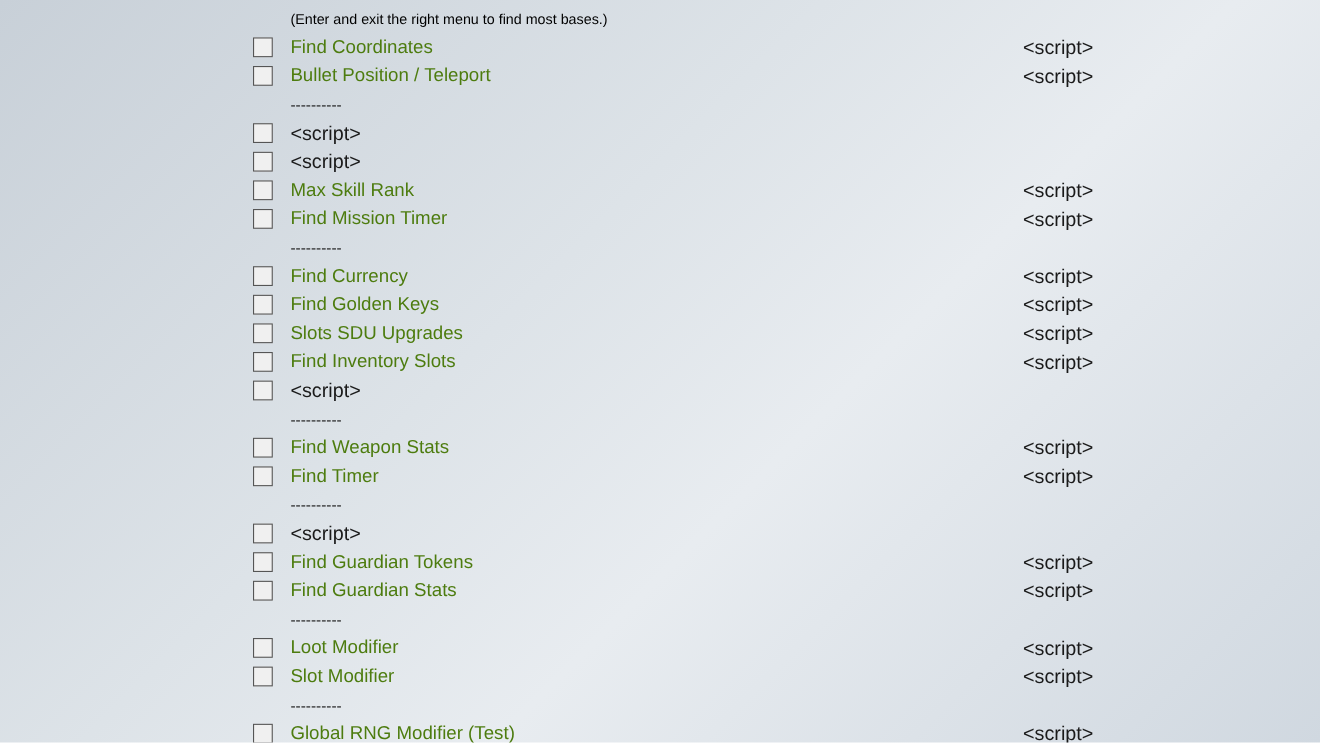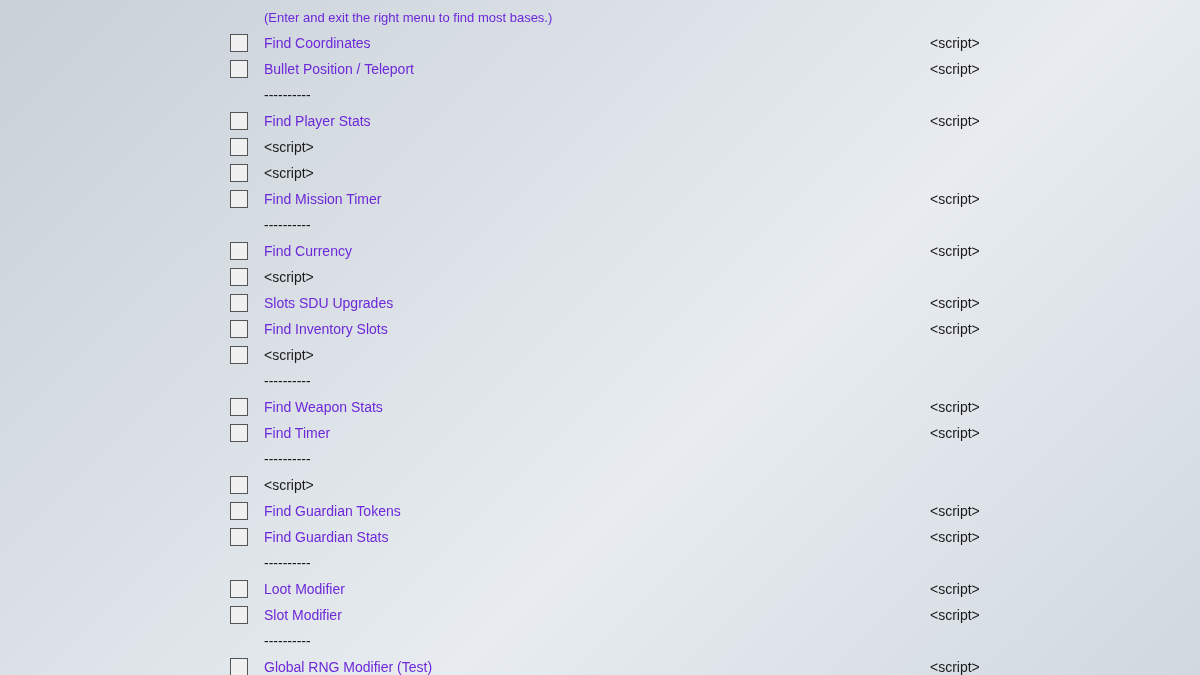--- a/index.html
+++ b/index.html
@@ -44,26 +44,26 @@
       height: 18px;
       border: 1.5px solid #555;
       background: #f0f0f0;
       margin-right: 16px;
       flex-shrink: 0;
       cursor: pointer;
     }
 
     .list-item .label {
       flex: 1;
-      font-size: 14px;
-      color: #6d28d9;
+      font-size: 17px;
+      color: #4d7c0f;
     }
 
     .list-item .script-tag {
-      font-size: 14px;
+      font-size: 18px;
       color: #1a1a1a;
       width: 80px;
       text-align: left;
     }
 
     .separator {
       display: flex;
       align-items: center;
       height: 26px;
       padding-left: 34px;
@@ -76,21 +76,21 @@
 
     .note-row {
       display: flex;
       align-items: center;
       height: 26px;
       padding-left: 34px;
     }
 
     .note-text {
       font-size: 13px;
-      color: #6d28d9;
+      color: #000000;
     }
   </style>
 </head>
 <body>
 
 <div class="main-container">
   <div class="list-area">
 
     <div class="note-row">
       <span class="note-text">(Enter and exit the right menu to find most bases.)</span>
@@ -105,46 +105,47 @@
         <div class="list-item">
           <div class="checkbox"></div>
           <span class="label">Bullet Position / Teleport</span>
           <span class="script-tag">&lt;script&gt;</span>
         </div>
         <div class="separator">
           <span class="sep-text">----------</span>
         </div>
         <div class="list-item">
           <div class="checkbox"></div>
-          <span class="label">Find Player Stats</span>
-          <span class="script-tag">&lt;script&gt;</span>
-        </div>
-        <div class="list-item">
-          <div class="checkbox"></div>
-          <span class="script-tag">&lt;script&gt;</span>
-        </div>
-        <div class="list-item">
-          <div class="checkbox"></div>
+          <span class="script-tag">&lt;script&gt;</span>
+        </div>
+        <div class="list-item">
+          <div class="checkbox"></div>
+          <span class="script-tag">&lt;script&gt;</span>
+        </div>
+        <div class="list-item">
+          <div class="checkbox"></div>
+          <span class="label">Max Skill Rank</span>
           <span class="script-tag">&lt;script&gt;</span>
         </div>
         <div class="list-item">
           <div class="checkbox"></div>
           <span class="label">Find Mission Timer</span>
           <span class="script-tag">&lt;script&gt;</span>
         </div>
         <div class="separator">
           <span class="sep-text">----------</span>
         </div>
         <div class="list-item">
           <div class="checkbox"></div>
           <span class="label">Find Currency</span>
           <span class="script-tag">&lt;script&gt;</span>
         </div>
         <div class="list-item">
           <div class="checkbox"></div>
+          <span class="label">Find Golden Keys</span>
           <span class="script-tag">&lt;script&gt;</span>
         </div>
         <div class="list-item">
           <div class="checkbox"></div>
           <span class="label">Slots SDU Upgrades</span>
           <span class="script-tag">&lt;script&gt;</span>
         </div>
         <div class="list-item">
           <div class="checkbox"></div>
           <span class="label">Find Inventory Slots</span>

